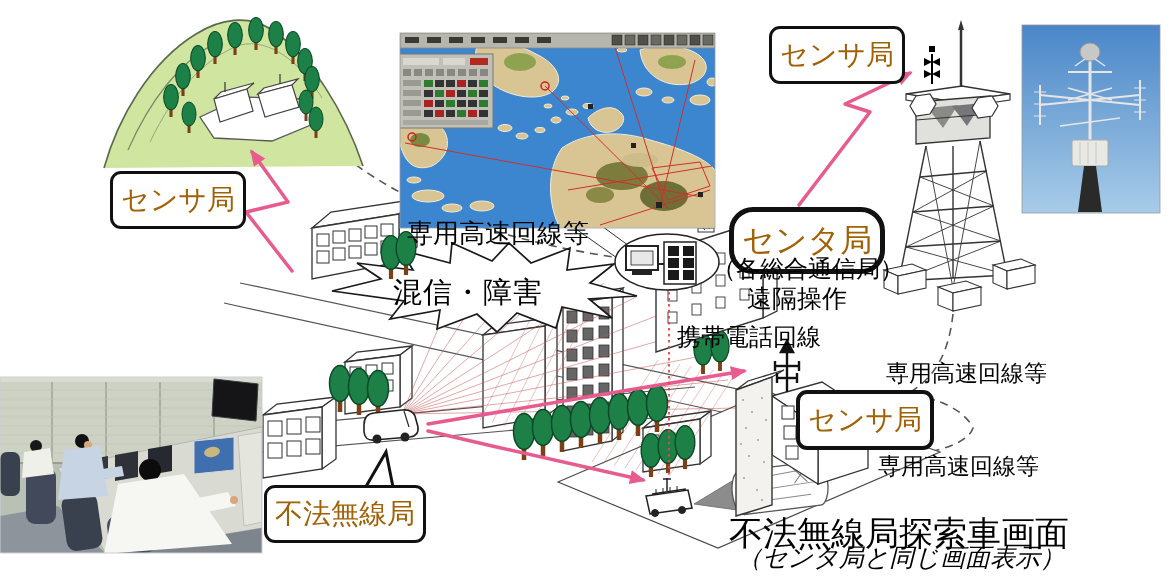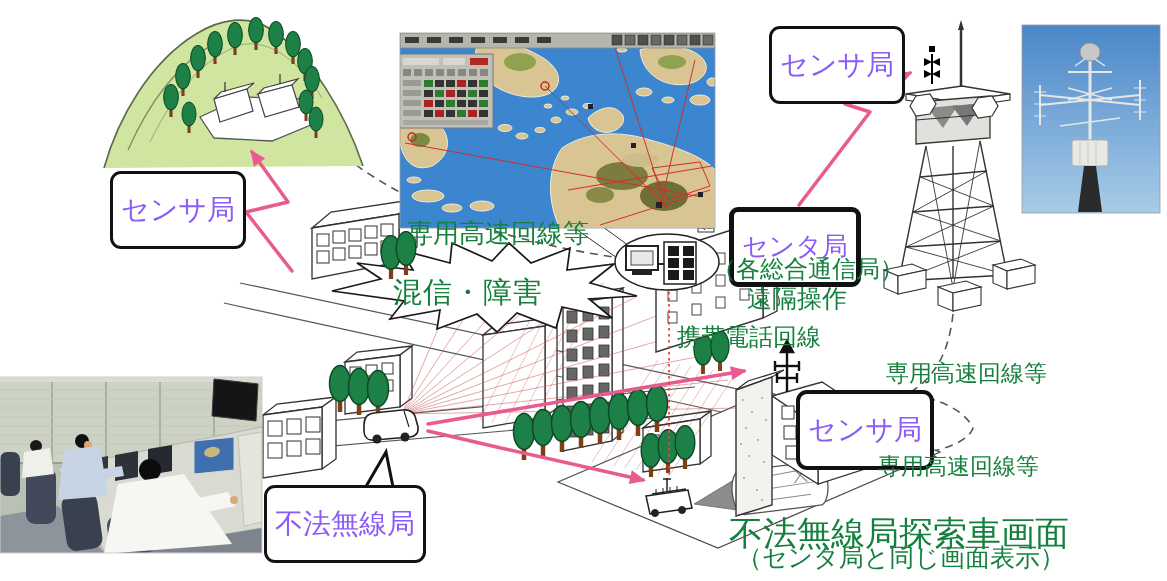--- a/index.html
+++ b/index.html
@@ -6,23 +6,23 @@
     --arrow-pink:#e85b8e; --tree-green:#1d8047; --trunk-brown:#7c4018;
     --hill-green:#cfe5a0; --map-sea:#3c86d0; --map-land:#d9c493;
     --red-line:#d03028; --hatch-red:#c85050; --dash-gray:#555555;
     --dotted-red:#e04848; --label-border:#111111; --label-bg:#ffffff;
   }
   html,body{margin:0;padding:0;background:#fff;}
   .canvas{position:relative;width:1167px;height:581px;background:#fff;overflow:hidden;
           font-family:"Liberation Serif","DejaVu Serif",serif;}
   svg{position:absolute;left:0;top:0;}
   .tag{position:absolute;background:var(--label-bg);border:4px solid var(--label-border);
-       border-radius:11px;padding:20px 8px;color:#8b5cf6;white-space:nowrap;line-height:1.15;
+       border-radius:11px;padding:10px 8px;color:#a16207;white-space:nowrap;line-height:1.15;
        font-family:"Liberation Serif","DejaVu Serif",serif;}
-  .txt{position:absolute;color:#15803d;white-space:nowrap;line-height:1.15;
+  .txt{position:absolute;color:#000000;white-space:nowrap;line-height:1.15;
        font-family:"Liberation Serif","DejaVu Serif",serif;}
 </style>
 </head>
 <body>
 
 <div class="canvas">
 
 <svg width="1167" height="581" viewBox="0 0 1167 581">
   <defs>
     <marker id="ah" markerUnits="userSpaceOnUse" markerWidth="18" markerHeight="16" refX="14" refY="8" orient="auto">
@@ -607,34 +607,34 @@
       <circle cx="234" cy="500" r="4" fill="#d8a87c"></circle>
     </g>
   </g>
   <rect x="0" y="377" width="262" height="176" fill="none" stroke="#cfcfcf" stroke-width="1"></rect>
 </svg>
 
 <div class="tag" style="left:110px;top:171px;font-size:28px;border-width:3.5px;">センサ局</div>
 
 <div class="tag" style="left:769px;top:26px;font-size:28px;border-width:3.5px;">センサ局</div>
 
-<div class="tag" style="left:729px;top:207px;font-size:26px;border-width:5px;border-radius:9px;font-family:Liberation Serif, serif;">センタ局</div>
+<div class="tag" style="left:729px;top:207px;font-size:32px;border-width:5px;border-radius:24px;font-family:Liberation Serif, serif;">センタ局</div>
 
 <div class="txt" style="left:712px;top:256px;font-size:24px;">（各総合通信局）</div>
 
 <div class="txt" style="left:747px;top:285px;font-size:25px;">遠隔操作</div>
 
 <div class="tag" style="left:796px;top:390px;font-size:28px;border-width:4px;">センサ局</div>
 
 <div class="tag" style="left:264px;top:485px;font-size:28px;border-width:3.5px;">不法無線局</div>
 
 
 <div class="txt" style="left:729px;top:514px;font-size:34px;">不法無線局探索車画面</div>
 
-<div class="txt" style="left:737px;top:544px;font-size:25px;">（センタ局と同じ画面表示）</div>
+<div class="txt" style="left:737px;top:544px;font-size:25px;font-style:italic;">（センタ局と同じ画面表示）</div>
 
 <div class="txt" style="left:407px;top:219px;font-size:26px;">専用高速回線等</div>
 
 <div class="txt" style="left:886px;top:361px;font-size:23px;">専用高速回線等</div>
 
 <div class="txt" style="left:878px;top:454px;font-size:23px;">専用高速回線等</div>
 
 <div class="txt" style="left:677px;top:324px;font-size:24px;">携帯電話回線</div>
 
 <div class="txt" style="left:393px;top:276px;font-size:29px;letter-spacing:1px;">混信・障害</div>

